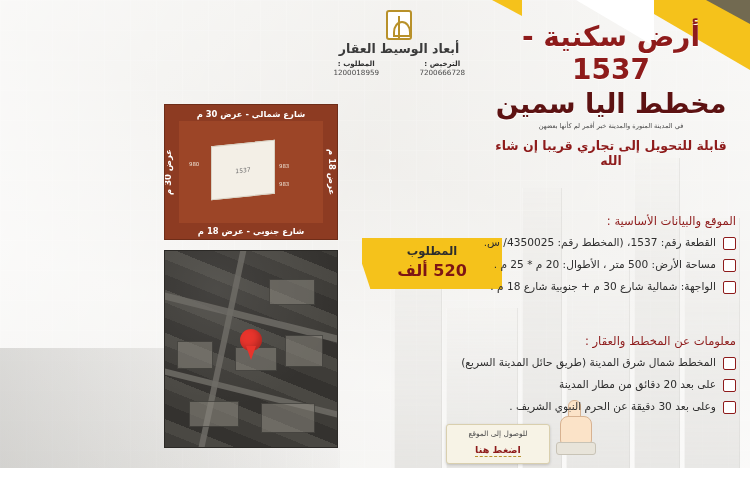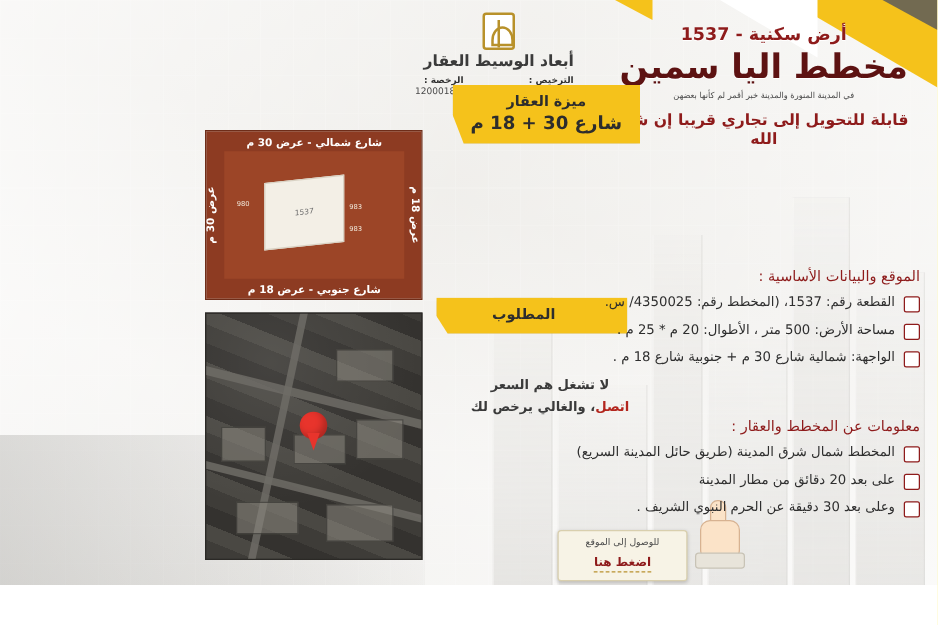--- a/index.html
+++ b/index.html
@@ -104,21 +104,21 @@
   }
   .logo-sub b { font-weight: bold; color: #2f2f2f; }
   
   .headline {
     position: absolute; top: 14px; right: 10px;
     width: 250px;
     text-align: center;
     padding: 6px 4px 10px 4px;
   }
   .headline .line1 {
-    font-size: 14px; font-weight: bold; color: #8e1b1b;
+    font-size: 28px; font-weight: bold; color: #8e1b1b;
     letter-spacing: .3px;
     text-shadow: 0 1px 0 #fff;
   }
   .headline .line2 {
     margin-top: 2px;
     font-size: 27px; font-weight: bold; color: #5d1212;
     text-shadow: 0 1px 0 #fff;
   }
   .headline .line3 {
     margin-top: 3px;
@@ -144,21 +144,21 @@
     width: 0; height: 0;
     border-top: 0 solid transparent;
   }
   .ribbon-feature {
     top: 68px; right: 238px; width: 134px; padding: 6px 8px 8px 8px;
     clip-path: polygon(0 0, 100% 0, 100% 100%, 6% 100%, 0 50%);
   }
   .ribbon-feature .t1 { font-size: 11.5px; }
   .ribbon-feature .t2 { font-size: 14.5px; margin-top: 3px; }
   .ribbon-price {
-    top: 238px; right: 248px; width: 124px; padding: 6px 21px 9px 8px;
+    top: 238px; right: 248px; width: 124px; padding: 6px 8px 9px 8px;
     clip-path: polygon(0 0, 100% 0, 100% 100%, 6% 100%, 0 50%);
   }
   .ribbon-price .t1 { font-size: 11.5px; }
   .ribbon-price .t2 { font-size: 16px; margin-top: 3px; color: #7d1515; }
   
   .slogan {
     position: absolute; top: 300px; right: 244px; width: 132px;
     text-align: center;
     font-size: 10.5px; color: #3a3a3a; line-height: 1.7;
     font-weight: bold;
@@ -324,48 +324,39 @@
     <div class="logo-mark">
       <div class="frame"></div>
     </div>
     <div class="logo-name">أبعاد الوسيط العقار</div>
     <div class="logo-sub">
       <span>
         <b>الترخيص :</b>
         <span>7200666728</span>
       </span>
       <span>
-        <b>الرخصة :</b>
+        <b>المطلوب :</b>
         <span>1200018959</span>
       </span>
     </div>
   </div>
 
   <div class="headline">
     <div class="line1">أرض سكنية - 1537</div>
     <div class="line2">مخطط اليا سمين</div>
     <div class="line3">في المدينة المنورة والمدينة خبر أقمر لم كأنها بعضهن</div>
     <div class="line4">قابلة للتحويل إلى تجاري قريبا إن شاء الله</div>
   </div>
 
-  <div class="ribbon ribbon-feature">
-    <div class="t1">ميزة العقار</div>
-    <div class="t2">شارع 30 + 18 م</div>
-  </div>
 
   <div class="ribbon ribbon-price">
     <div class="t1">المطلوب</div>
-  </div>
-
-  <div class="slogan">
-    <div>لا تشغل هم السعر</div>
-    <div>
-      <span class="call">اتصل</span><span>، والغالي يرخص لك</span>
-    </div>
-  </div>
+    <div class="t2">520 ألف</div>
+  </div>
+
 
   <div class="plan-img">
     <div class="inner"></div>
     <div class="lot">
       <span>1537</span>
     </div>
     <div class="sm a">980</div>
     <div class="sm b">983</div>
     <div class="sm c">983</div>
     <div class="lbl top">شارع شمالي - عرض 30 م</div>

